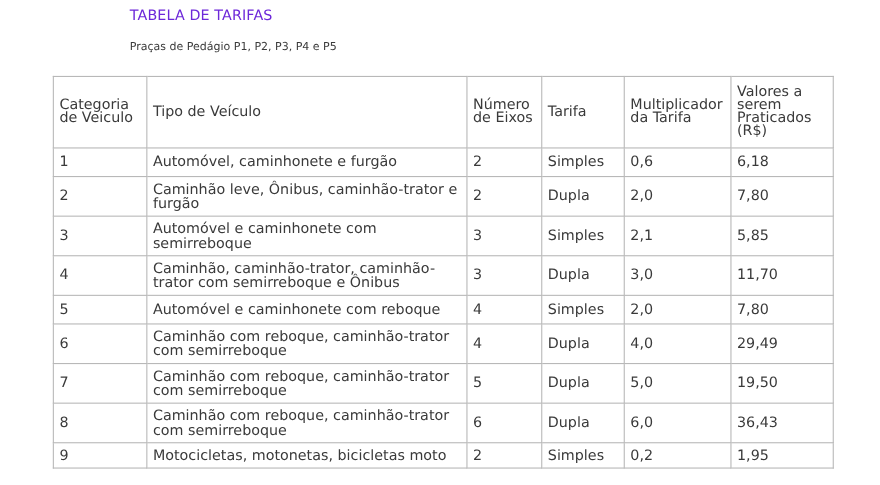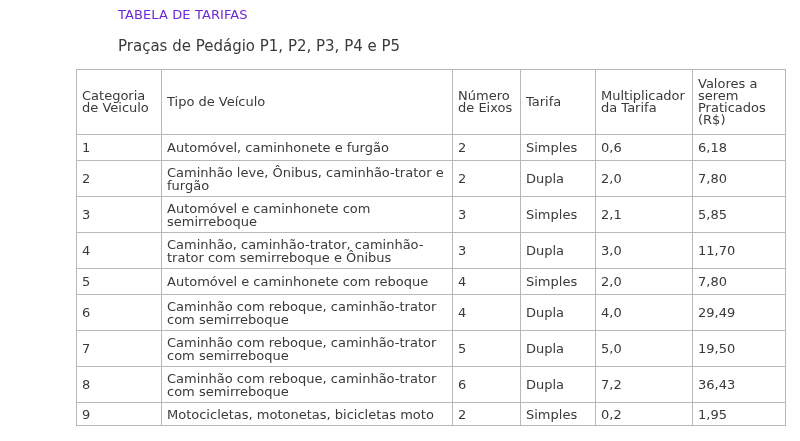--- a/index.html
+++ b/index.html
@@ -20,33 +20,32 @@
       left: 118px;
       top: 7px;
       font-size: 13px;
       color: #6d28d9;
       letter-spacing: 0.1px;
     }
     .subtitle {
       position: absolute;
       left: 118px;
       top: 37px;
-      font-size: 15px;
+      font-size: 10px;
       color: #3a3a3a;
     }
     table.tarifas {
       position: absolute;
       left: 48px;
       top: 69px;
       border-collapse: collapse;
       font-size: 13px;
       line-height: 13px;
       color: #3a3a3a;
       table-layout: fixed;
-      margin-left: 28px;
     }
     table.tarifas th, table.tarifas td {
       border: 1px solid #b8b8b8;
       padding: 0 0 0 5px;
       text-align: left;
       vertical-align: middle;
       font-weight: normal;
       overflow: hidden;
     }
     table.tarifas th {
@@ -143,21 +142,21 @@
       <td>5</td>
       <td>Dupla</td>
       <td>5,0</td>
       <td>19,50</td>
     </tr>
     <tr class="h-double">
       <td>8</td>
       <td>Caminhão com reboque, caminhão-trator com semirreboque</td>
       <td>6</td>
       <td>Dupla</td>
-      <td>7,2</td>
+      <td>6,0</td>
       <td>36,43</td>
     </tr>
     <tr class="h-last">
       <td>9</td>
       <td>Motocicletas, motonetas, bicicletas moto</td>
       <td>2</td>
       <td>Simples</td>
       <td>0,2</td>
       <td>1,95</td>
     </tr>

